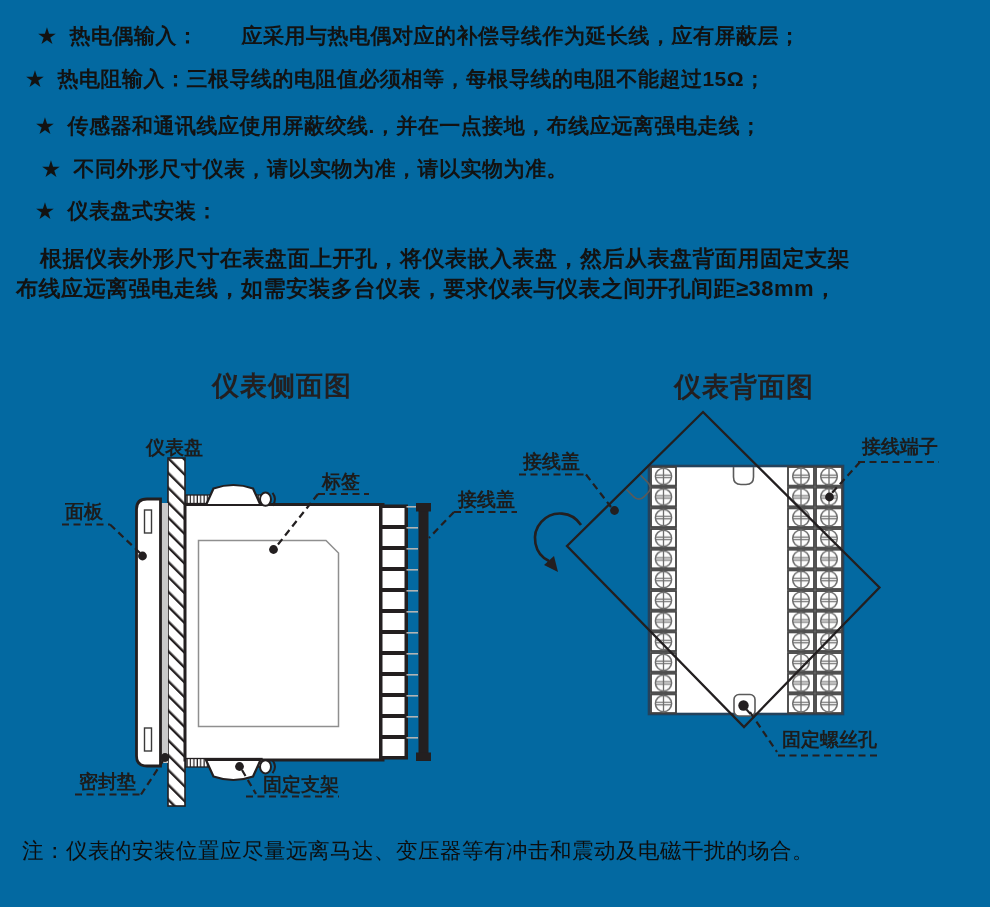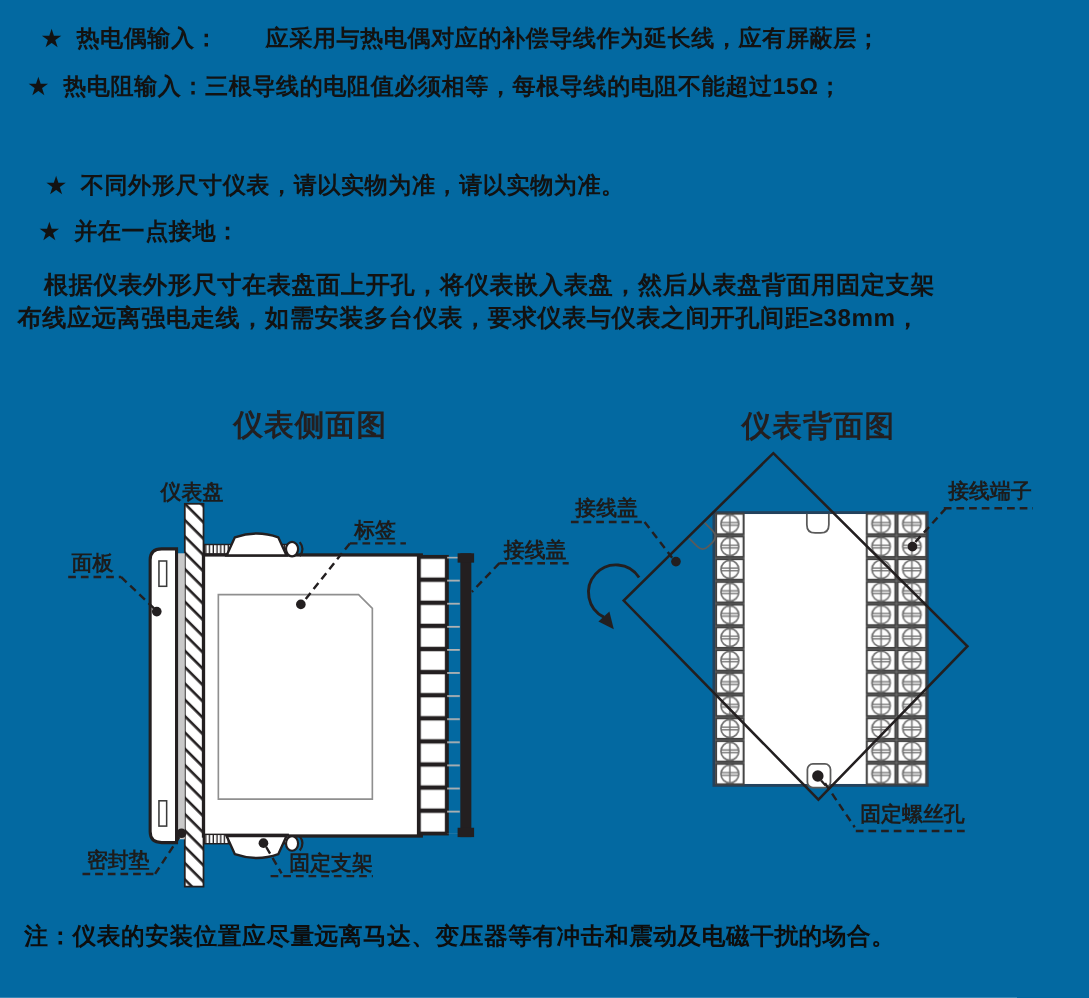--- a/index.html
+++ b/index.html
@@ -27,21 +27,21 @@
     line-height:25px;
     font-weight:700;
     letter-spacing:0.5px;
     white-space:nowrap;
     color:#121212;
   }
   .note-line{
     position:absolute;
     left:22px;top:836px;
     font-size:21.5px;
-    font-weight:700;
+    font-weight:400;
     letter-spacing:0.5px;
     white-space:nowrap;
     color:#0d0d0d;
   }
   svg.diagrams{position:absolute;left:0;top:0;}
   .dtitle{
     font-family:"Liberation Serif",serif;
     font-size:27px;font-weight:700;fill:#231f20;letter-spacing:1px;
   }
   .dlabel{
@@ -50,22 +50,23 @@
   }
   .dash{stroke:#231f20;stroke-width:2.2;stroke-dasharray:7 4.5;fill:none;stroke-linecap:butt;}
 </style>
 </head>
 <body>
 
 <div class="page">
 
   <div class="bullet" style="left:38px;top:23px"><span class="star">★</span><span>热电偶输入：　　应采用与热电偶对应的补偿导线作为延长线，应有屏蔽层；</span></div>
   <div class="bullet" style="left:26px;top:66px"><span class="star">★</span><span>热电阻输入：三根导线的电阻值必须相等，每根导线的电阻不能超过15Ω；</span></div>
+  <div class="bullet" style="left:36px;top:113px"><span class="star">★</span><span>传感器和通讯线应使用屏蔽绞线.，并在一点接地，布线应远离强电走线；</span></div>
   <div class="bullet" style="left:42px;top:156px"><span class="star">★</span><span>不同外形尺寸仪表，请以实物为准，请以实物为准。</span></div>
-  <div class="bullet" style="left:36px;top:198px"><span class="star">★</span><span>并在一点接地：</span></div>
+  <div class="bullet" style="left:36px;top:198px"><span class="star">★</span><span>仪表盘式安装：</span></div>
 
   <div class="para-line" style="left:40px;top:246px">根据仪表外形尺寸在表盘面上开孔，将仪表嵌入表盘，然后从表盘背面用固定支架</div>
   <div class="para-line" style="left:16px;top:276px">布线应远离强电走线，如需安装多台仪表，要求仪表与仪表之间开孔间距≥38mm，</div>
 
   <div class="note-line">注：仪表的安装位置应尽量远离马达、变压器等有冲击和震动及电磁干扰的场合。</div>
 
   <svg class="diagrams" width="990" height="907" viewBox="0 0 990 907">
     <defs>
       <pattern id="hatch" patternUnits="userSpaceOnUse" width="10.5" height="10.5" patternTransform="rotate(-45)">
         <line x1="5" y1="-1" x2="5" y2="12" stroke="#231f20" stroke-width="2.4"></line>

